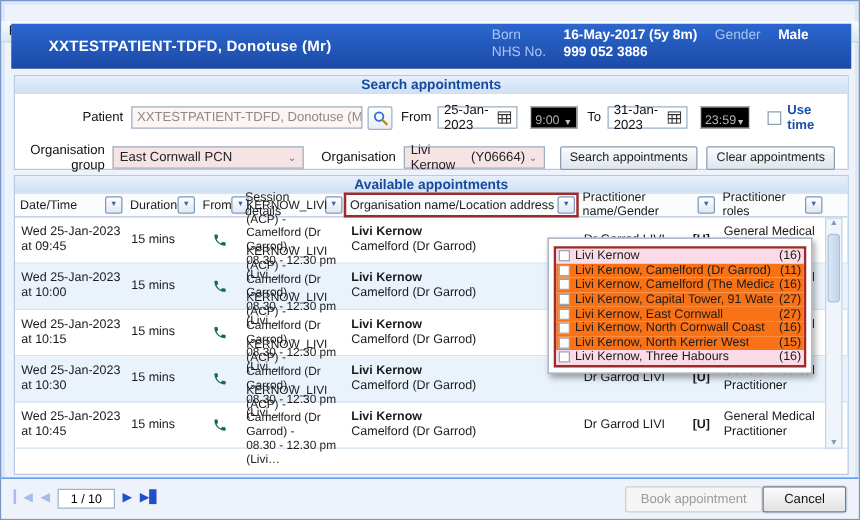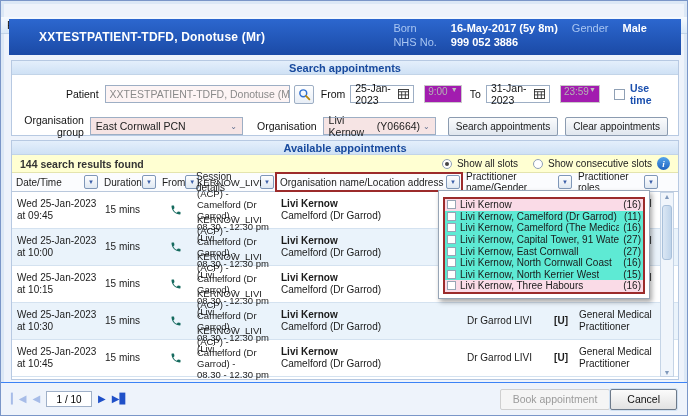--- a/index.html
+++ b/index.html
@@ -62,22 +62,22 @@
     display:flex; align-items:center; padding:0 4px; font-size:10.5px;
   }
   .patient-box { width:212px; margin-left:6px; background:#fdf4f4; color:#8a8a8a; overflow:hidden; white-space:nowrap; }
   .mag-btn {
     width:22px; height:19px; margin-left:4px; border:1px solid #9daec4; border-radius:2px;
     background:linear-gradient(180deg,#ffffff,#e8eef6); display:flex; align-items:center; justify-content:center;
   }
   .date-box { width:72px; margin-left:5px; justify-content:space-between; }
   .cal-ic { width:11px; height:10px; flex:none; }
   .combo-sm {
-    width:42px; height:18px; margin-left:10px; border:1px solid #c9c9c9; background:#a21caf;
-    color:#b3b3b3; font-size:10px; display:flex; align-items:flex-start; justify-content:space-between; padding:0 3px;
+    width:42px; height:18px; margin-left:10px; border:1px solid #c9c9c9; background:#000000;
+    color:#b3b3b3; font-size:10px; display:flex; align-items:flex-end; justify-content:space-between; padding:0 3px;
   }
   .combo-sm .arr { font-size:7px; color:#c0c0c0; }
   .checkbox { width:11px; height:11px; border:1px solid #8fa0b5; background:#fff; flex:none; }
   .usetime-label { margin-left:5px; color:#1a4fae; font-weight:bold; font-size:10.5px; }
   .combo {
     height:18px; border:1px solid #9daec4; background:#f6e4e4;
     display:flex; align-items:center; padding:0 5px; font-size:10.5px; color:#222;
   }
   .combo .arr { margin-left:auto; font-size:8px; color:#607090; }
   .og-combo { width:213px; margin-left:6px; }
@@ -145,21 +145,21 @@
     position:absolute; left:437px; top:189px; width:212px;
     background:#fff; border:1px solid #97a5b6; box-shadow:2px 3px 5px rgba(0,0,0,.35);
     z-index:20; padding:3px 4px 4px 4px;
   }
   .filter-input {
     width:196px; height:15px; border:1px solid #aab4c0; font-size:10px; padding:0 3px;
     font-family:"Liberation Sans",sans-serif; color:#333;
   }
   .filter-input::placeholder { color:#a0a0a0; }
   .ditems { margin-top:3px; border:2px solid #9c2b2b; }
-  .ditem { display:flex; align-items:center; height:11.6px; padding:0 2px; font-size:10px; color:#1a1a1a; background:#5eead4; }
+  .ditem { display:flex; align-items:center; height:11.6px; padding:0 2px; font-size:10px; color:#1a1a1a; background:#f97316; }
   .ditem.pink { background:#fadbe7; }
   .ditem .cb { width:9px; height:9px; border:1px solid #97a5b6; background:#fff; flex:none; margin-right:4px; }
   .ditem .dlbl { white-space:nowrap; overflow:hidden; }
   .ditem .dcount { margin-left:auto; padding-left:4px; }
 
   
   .footer {
     position:absolute; left:0; bottom:0; width:100%; height:33px;
     background:#eef3fb; border-top:1px solid #3b82f6;
     display:flex; align-items:center; padding:0 10px;
@@ -265,30 +265,20 @@
         <span class="arr">⌄</span>
       </div>
       <button class="btn search-btn">Search appointments</button>
       <button class="btn clear-btn">Clear appointments</button>
     </div>
   </div>
 
   <div class="group avail-group">
     <div class="group-title">Available appointments</div>
 
-    <div class="yellowbar">
-      <span class="count-text">144 search results found</span>
-      <div class="slotopts">
-        <span class="radio sel"></span>
-        <span>Show all slots</span>
-        <span class="radio" style="margin-left:10px"></span>
-        <span>Show consecutive slots</span>
-        <span class="info-ic">i</span>
-      </div>
-    </div>
 
     <div class="thead">
       <div class="th c1">
           <span>Date/Time</span>
           <span class="filter-btn"></span>
         </div>
       <div class="th c2">
           <span>Duration</span>
           <span class="filter-btn"></span>
         </div>

